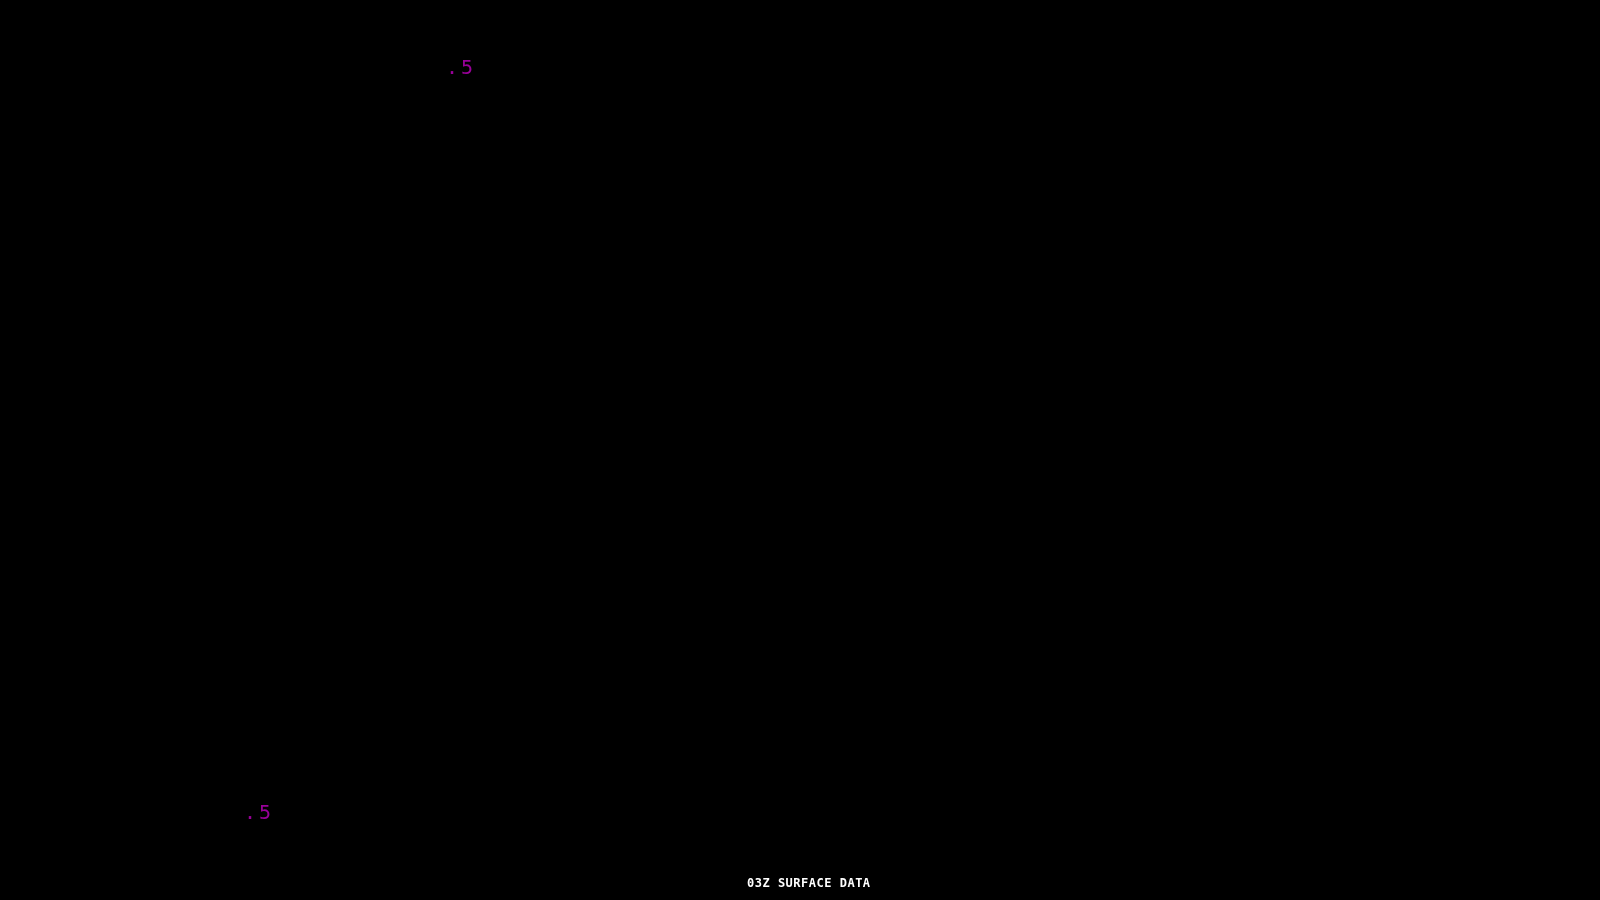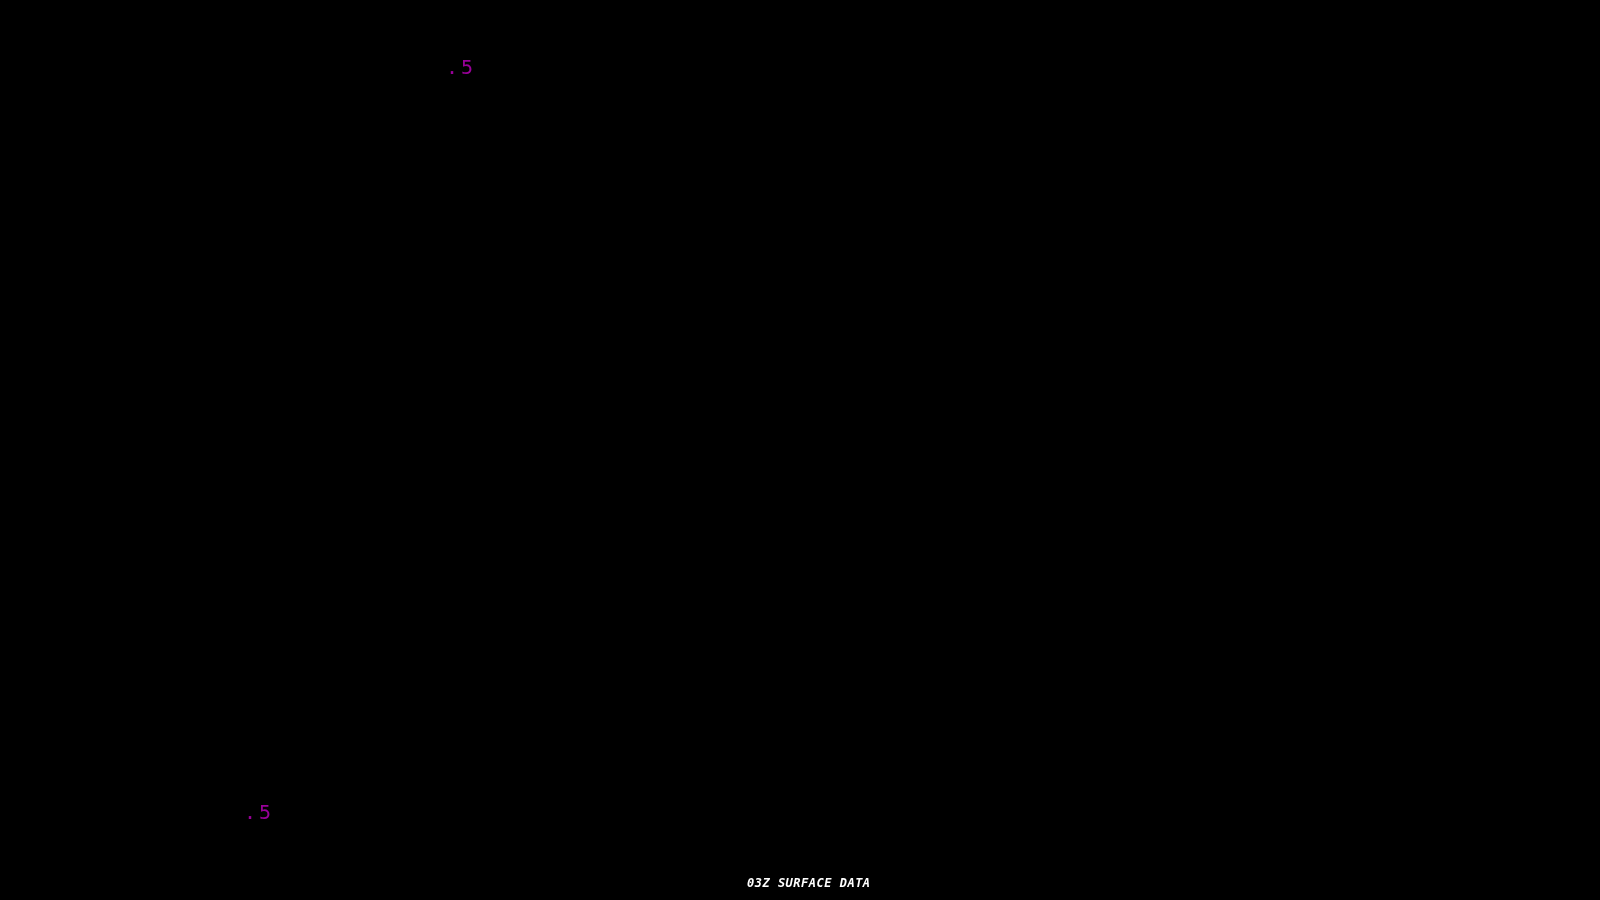--- a/index.html
+++ b/index.html
@@ -35,21 +35,20 @@
     }
     .footer-title {
       position: absolute;
       left: 747px;
       top: 876px;
       font-size: 12px;
       line-height: 14px;
       font-weight: bold;
       letter-spacing: 0.5px;
       white-space: pre;
-      font-style: italic;
     }
   </style>
 </head>
 <body style="background: rgb(0, 0, 0);">
 
 <div class="plot-canvas">
 
   <span class="contour-label top" style="color: rgb(153, 0, 153);">.5</span>
 
   <span class="contour-label bottom" style="color: rgb(153, 0, 153);">.5</span>

